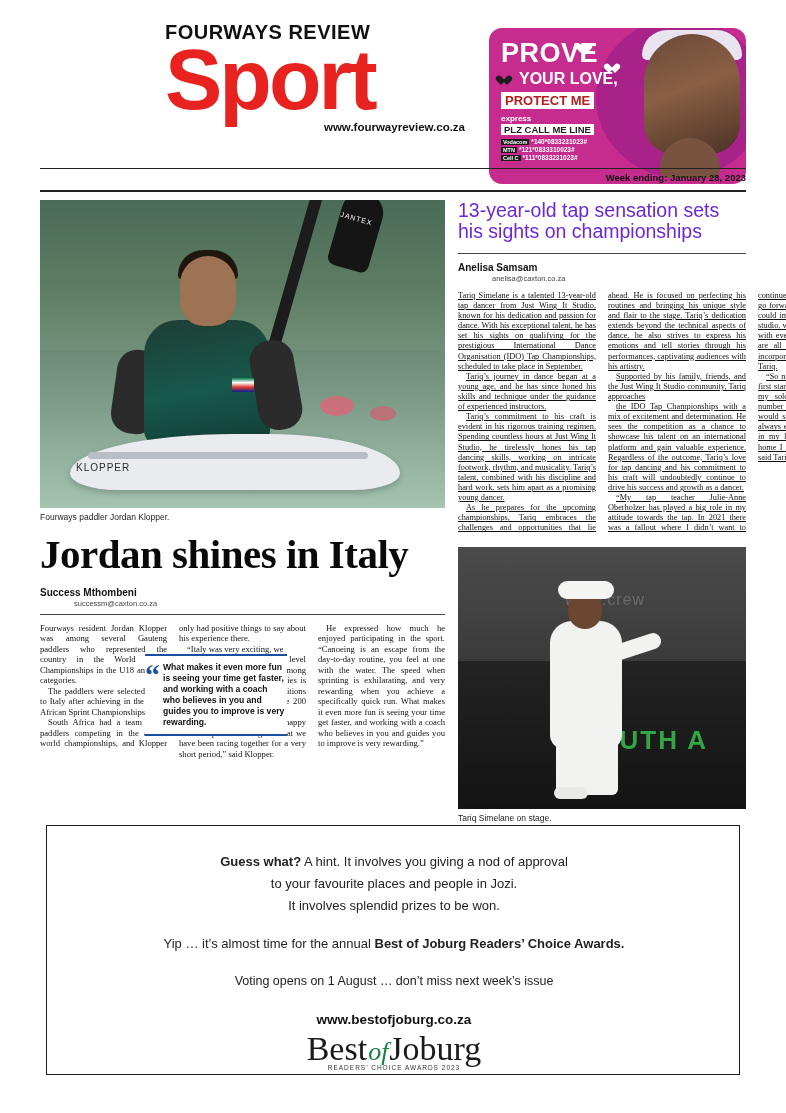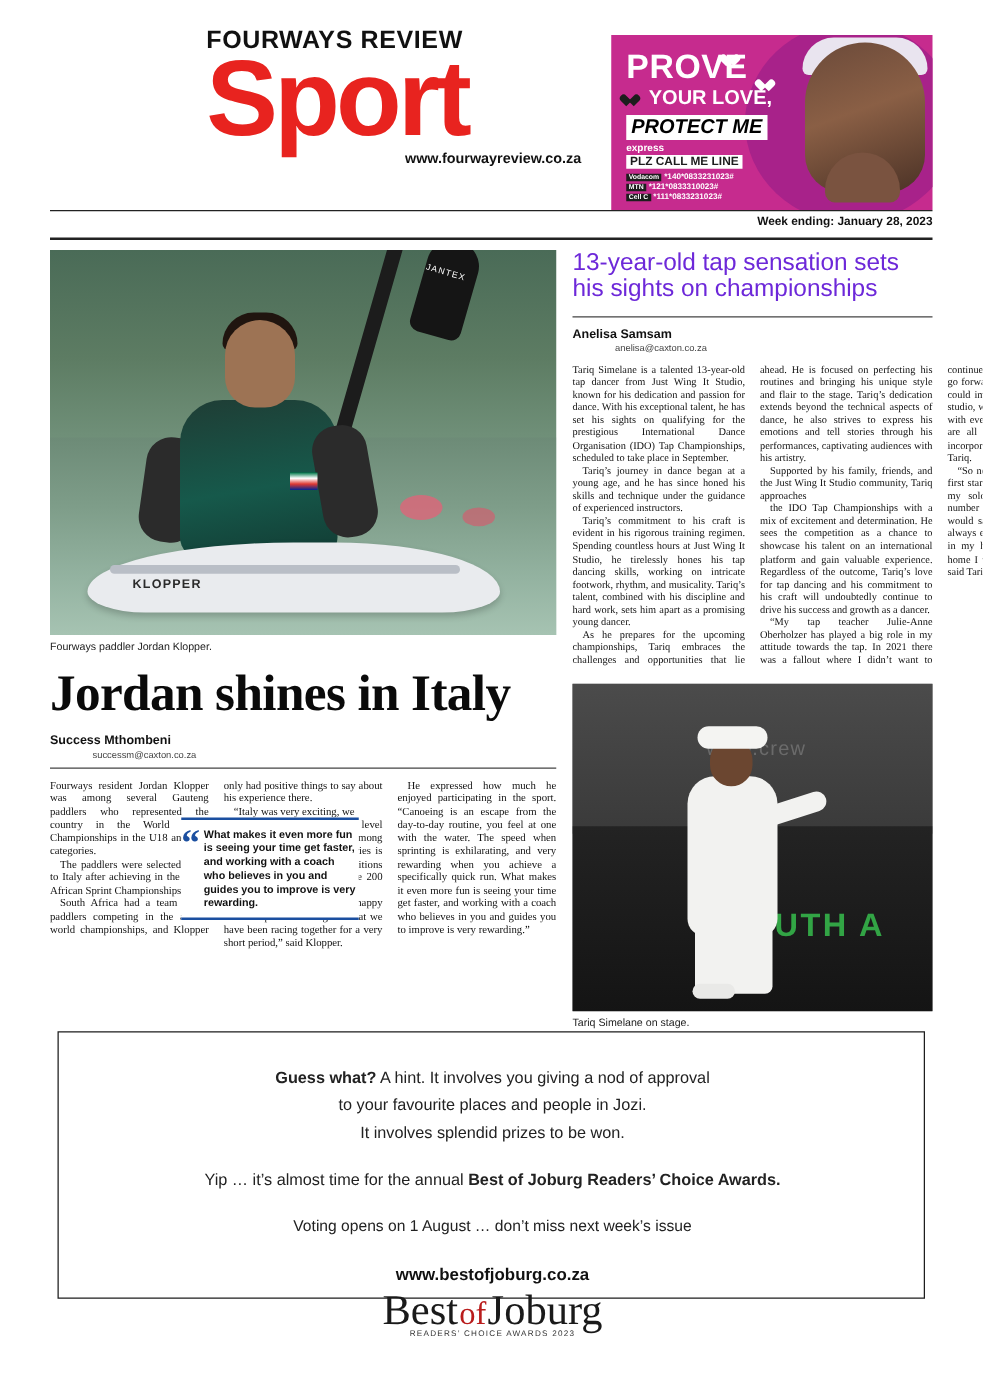--- a/index.html
+++ b/index.html
@@ -28,22 +28,22 @@
     color:#e8231f; letter-spacing:-3px; margin-top:2px;
   }
   .mast-url {
     font-family:"Liberation Sans", sans-serif;
     font-weight:bold; font-size:11.5px; color:#111;
     text-align:right; width:300px; margin-top:6px;
   }
 
   
   .ad-banner {
-    position:absolute; left:489px; top:28px; width:257px; height:140px;
-    background:#c62b8e; overflow:hidden;
+    position:absolute; left:489px; top:28px; width:257px; height:156px;
+    background:#c62b8e; overflow:hidden;border-radius:13px;
   }
   .ad-bg-swirl {
     position:absolute; right:-20px; top:-10px; width:170px; height:160px;
     background:#a8228a; border-radius:50%;
   }
   .ad-face {
     position:absolute; right:6px; top:6px; width:96px; height:120px;
     background:linear-gradient(160deg,#6b4a3a 0%,#8a5f45 45%,#4b3226 100%);
     border-radius:48px 48px 30px 30px;
   }
@@ -61,22 +61,22 @@
     font-weight:bold; font-size:27px; color:#ffffff; letter-spacing:0.5px;
   }
   .ad-yourlove {
     position:absolute; left:30px; top:42px;
     font-family:"Liberation Sans", sans-serif;
     font-weight:bold; font-size:16px; color:#ffffff;
   }
   .ad-protect {
     position:absolute; left:12px; top:64px;
     font-family:"Liberation Sans", sans-serif;
-    font-weight:bold; font-size:16px; color:#000000;
-    background:#ffffff; padding:1px 4px;font-style:italic;
+    font-weight:bold; font-size:13px; color:#b91c1c;
+    background:#ffffff; padding:1px 4px;
   }
   .ad-heart {
     position:absolute; width:11px; height:10px;
   }
   .ad-heart::before, .ad-heart::after {
     content:""; position:absolute; width:6px; height:9px;
     background:#1d1d1d; border-radius:4px 4px 0 0;
   }
   .ad-heart::before { left:0; transform:rotate(-45deg); transform-origin:0 100%; }
   .ad-heart::after { left:0; transform:rotate(45deg); transform-origin:100% 100%; }
@@ -174,21 +174,21 @@
     font-family:"Liberation Sans", sans-serif;
     font-size:7px; color:#fff; transform:rotate(16deg); letter-spacing:1px;
   }
   .kp-flag {
     position:absolute; left:192px; top:178px; width:22px; height:14px;
     background:linear-gradient(180deg,#007749 0%,#ffffff 33%,#de3831 66%,#002395 100%);
   }
   .kp-name {
     position:absolute; left:36px; top:262px;
     font-family:"Liberation Sans", sans-serif;
-    font-weight:bold; font-size:10px; color:#2b2b2b; letter-spacing:1px;margin-left:30px;
+    font-weight:normal; font-size:10px; color:#2b2b2b; letter-spacing:1px;
   }
   .photo-caption {
     font-family:"Liberation Sans", sans-serif;
     font-size:8.5px; color:#222; margin-top:4px;
   }
 
   .headline-main {
     font-family:"Liberation Serif", serif;
     font-weight:bold; font-size:41px; line-height:1.0;
     letter-spacing:-0.5px; margin-top:12px; color:#0a0a0a;
@@ -233,20 +233,21 @@
     font-family:"Liberation Sans", sans-serif;
     font-size:19.5px; line-height:1.1; color:#6d28d9; font-weight:normal;
   }
   .rule-right { width:288px; height:1px; background:#444; margin-top:10px; }
   .byline-right { margin-top:8px; }
   .right-body {
     margin-top:8px;
     column-count:2; column-gap:12px;
     font-size:8.3px; line-height:1.22; text-align:justify;
     height:248px;
+    text-decoration:underline;
   }
   .right-body p { margin:0; text-indent:8px; }
   .right-body p.first { text-indent:0; }
 
   .tap-photo {
     position:relative; width:288px; height:262px; margin-top:8px;
     background:linear-gradient(180deg,#3a3a3a 0%,#2f2f2f 30%,#252525 100%);
     overflow:hidden;
   }
   .tp-screen {
@@ -291,21 +292,21 @@
     position:absolute; left:96px; top:240px; width:34px; height:12px;
     background:#e9e9e7; border-radius:6px;
   }
   .tap-caption {
     font-family:"Liberation Sans", sans-serif;
     font-size:8.5px; color:#222; margin-top:4px;
   }
 
   
   .bottom-ad {
-    position:absolute; left:46px; top:825px; width:694px; height:214px;
+    position:absolute; left:46px; top:825px; width:694px; height:250px;
     border:1px solid #1d1d1d; background:#fff;
   }
   .ba-line1 {
     position:absolute; left:0; top:28px; width:694px; text-align:center;
     font-family:"Liberation Sans", sans-serif; font-size:13px; color:#222;
   }
   .ba-line1 b { font-weight:bold; }
   .ba-line2 {
     position:absolute; left:0; top:50px; width:694px; text-align:center;
     font-family:"Liberation Sans", sans-serif; font-size:13px; color:#222;
@@ -326,21 +327,21 @@
   .ba-url {
     position:absolute; left:0; top:186px; width:694px; text-align:center;
     font-family:"Liberation Sans", sans-serif; font-size:13.5px; font-weight:bold; color:#111;
   }
   .ba-logo {
     position:absolute; left:0; top:206px; width:694px; text-align:center;
     font-family:"Liberation Serif", serif; font-size:34px; color:#1a1a1a;
     line-height:1;
   }
   .ba-logo .of {
-    font-size:26px; color:#b91c1c; padding:0 1px;
+    font-style:italic; font-size:26px; color:#15803d; padding:0 1px;
   }
   .ba-sub {
     position:absolute; left:0; top:238px; width:694px; text-align:center;
     font-family:"Liberation Sans", sans-serif; font-size:6.5px; letter-spacing:1px; color:#333;
   }
 </style>
 </head>
 <body>
 
 <div class="page">

